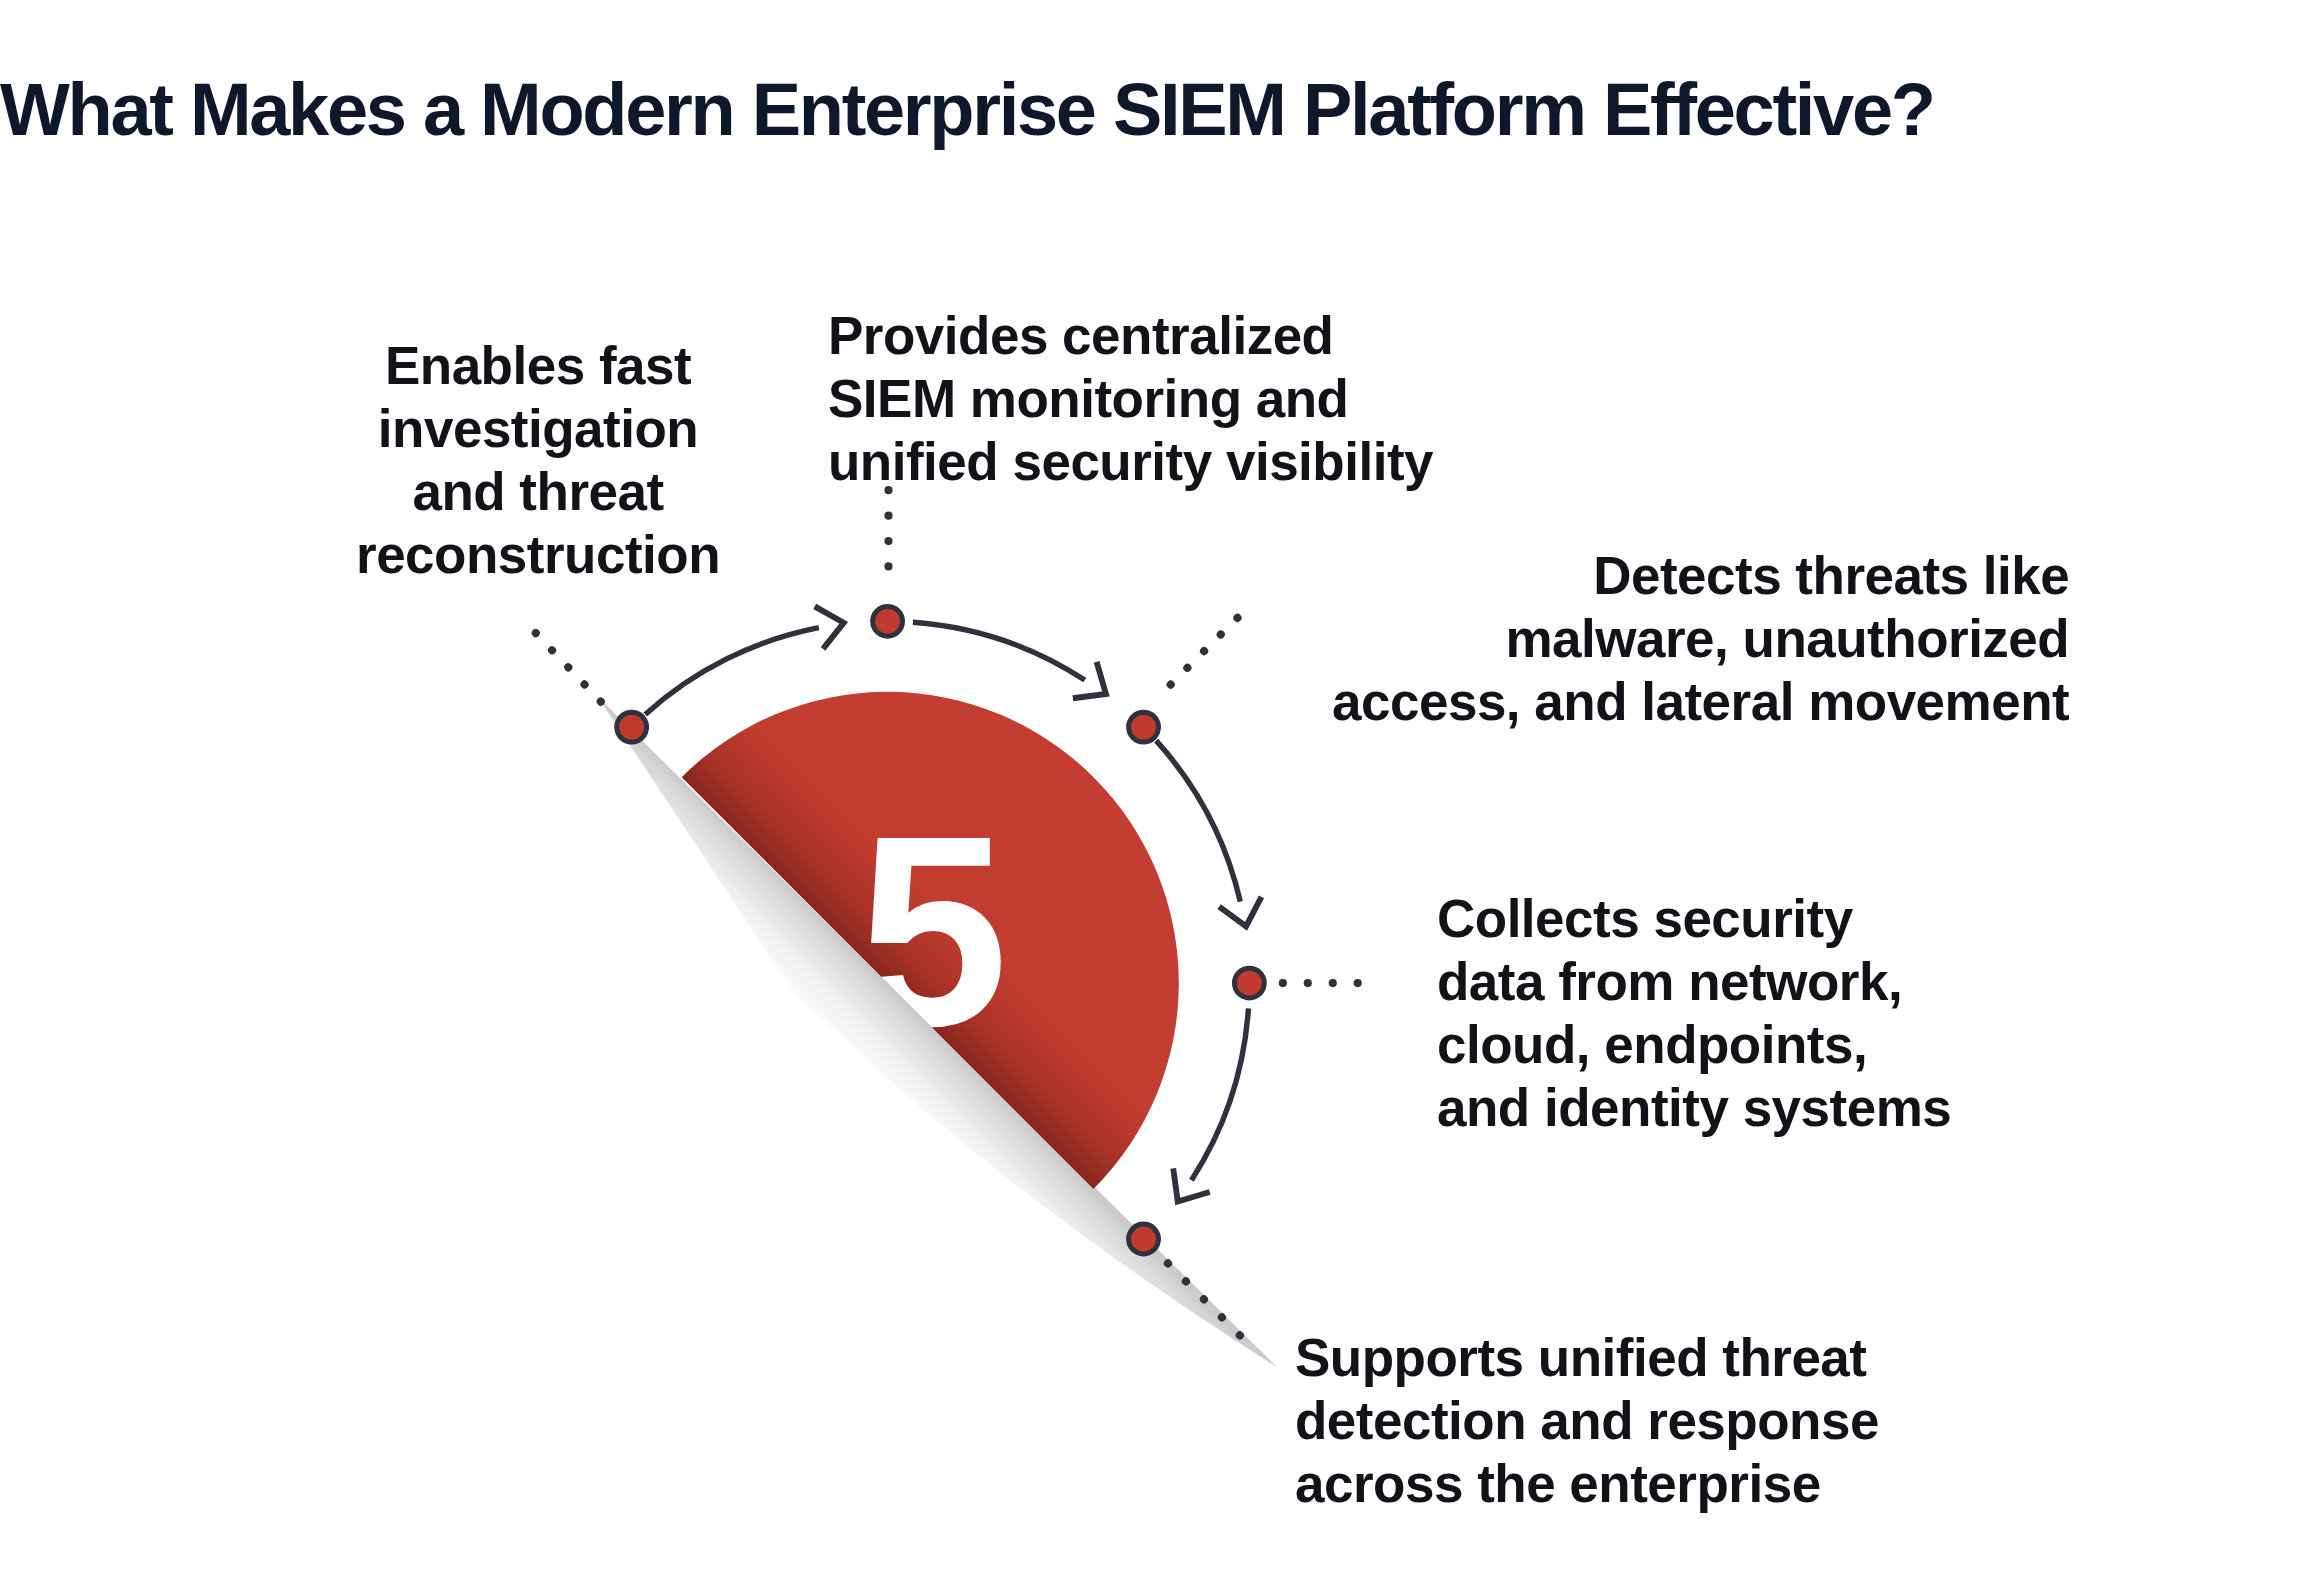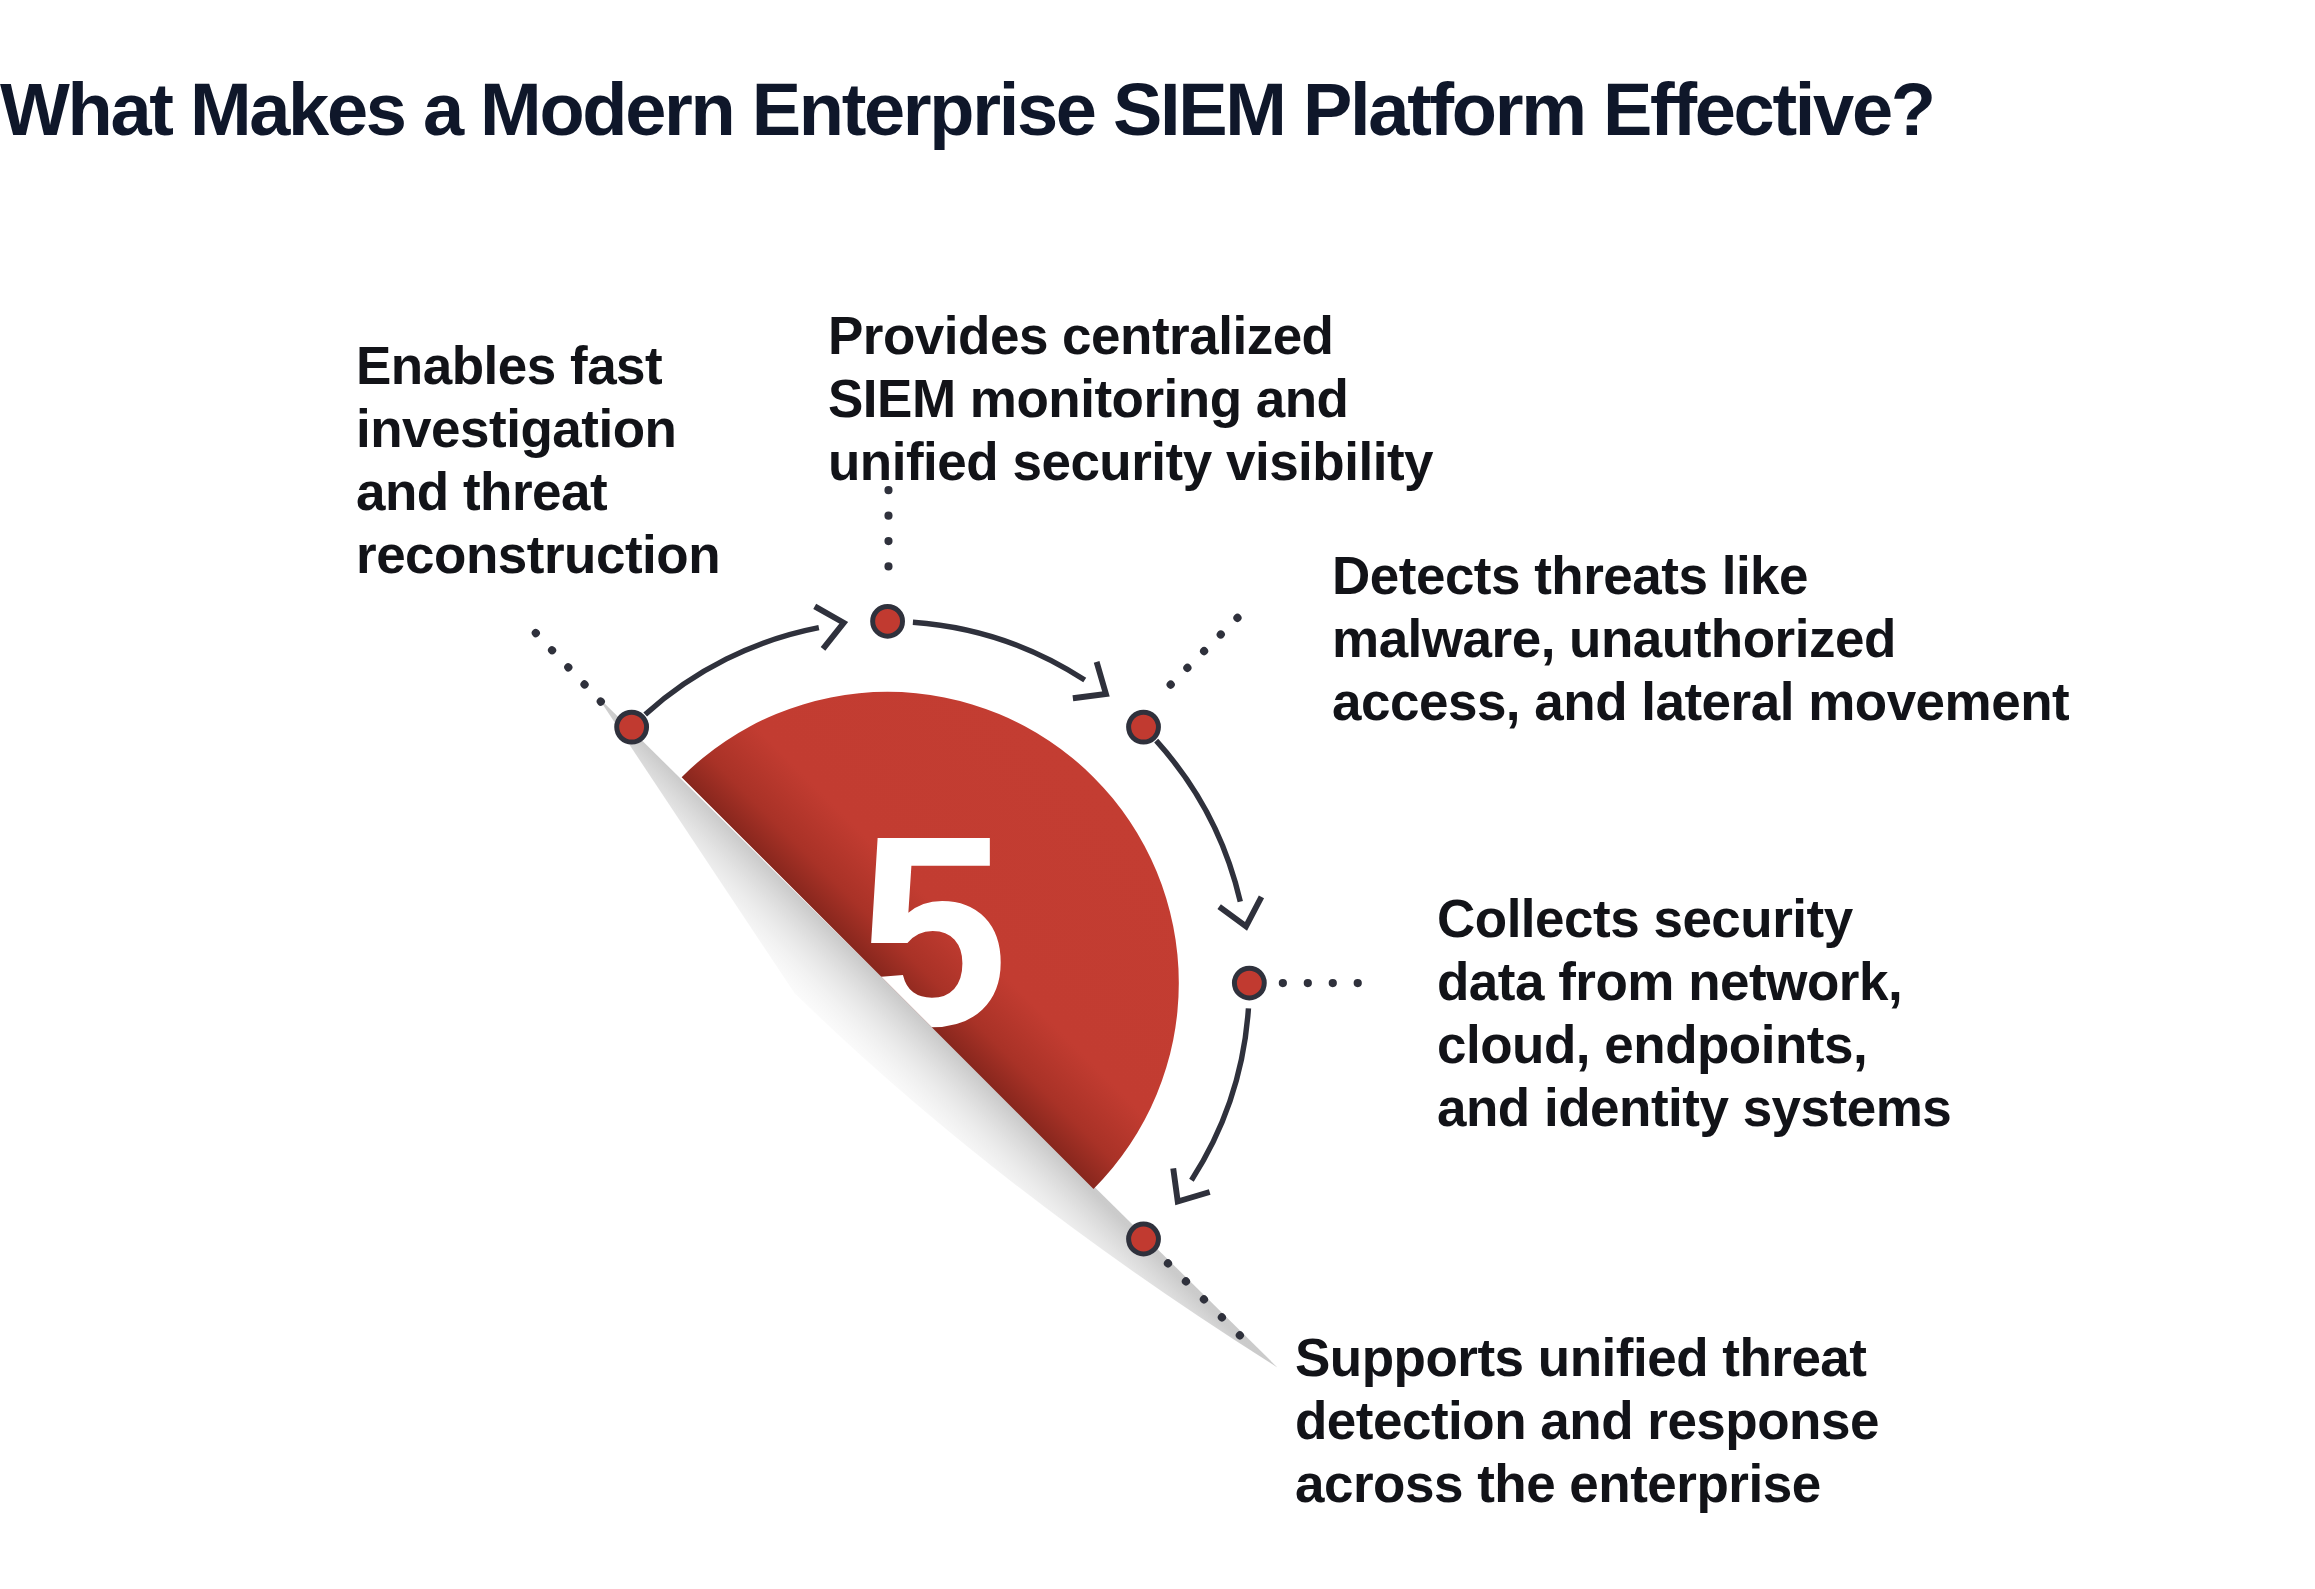--- a/index.html
+++ b/index.html
@@ -23,23 +23,23 @@
   }
   .label{
     position:absolute;
     font-size:53px;
     line-height:63px;
     font-weight:700;
     letter-spacing:-0.5px;
     color:#121318;
     white-space:pre-line;
   }
-  #label-1{left:356px;top:334px;}
+  #label-1{left:356px;top:334px;text-align:center;}
   #label-2{left:828px;top:264px;margin-top:40px;}
-  #label-3{left:1332px;top:544px;}
+  #label-3{left:1332px;top:544px;text-align:right;}
   #label-4{left:1437px;top:887px;}
   #label-5{left:1295px;top:1326px;}
   svg#diagram{position:absolute;left:0;top:0;}
   .arc{fill:none;stroke-width:6px;}
   .dotline{fill:none;stroke:#2f313c;stroke-width:9px;stroke-linecap:round;}
   .step-dot{stroke:#2f313c;stroke-width:5.5px;}
   .big-number{
     font-family:"Liberation Sans","DejaVu Sans",sans-serif;
     font-weight:700;
     font-size:300px;

